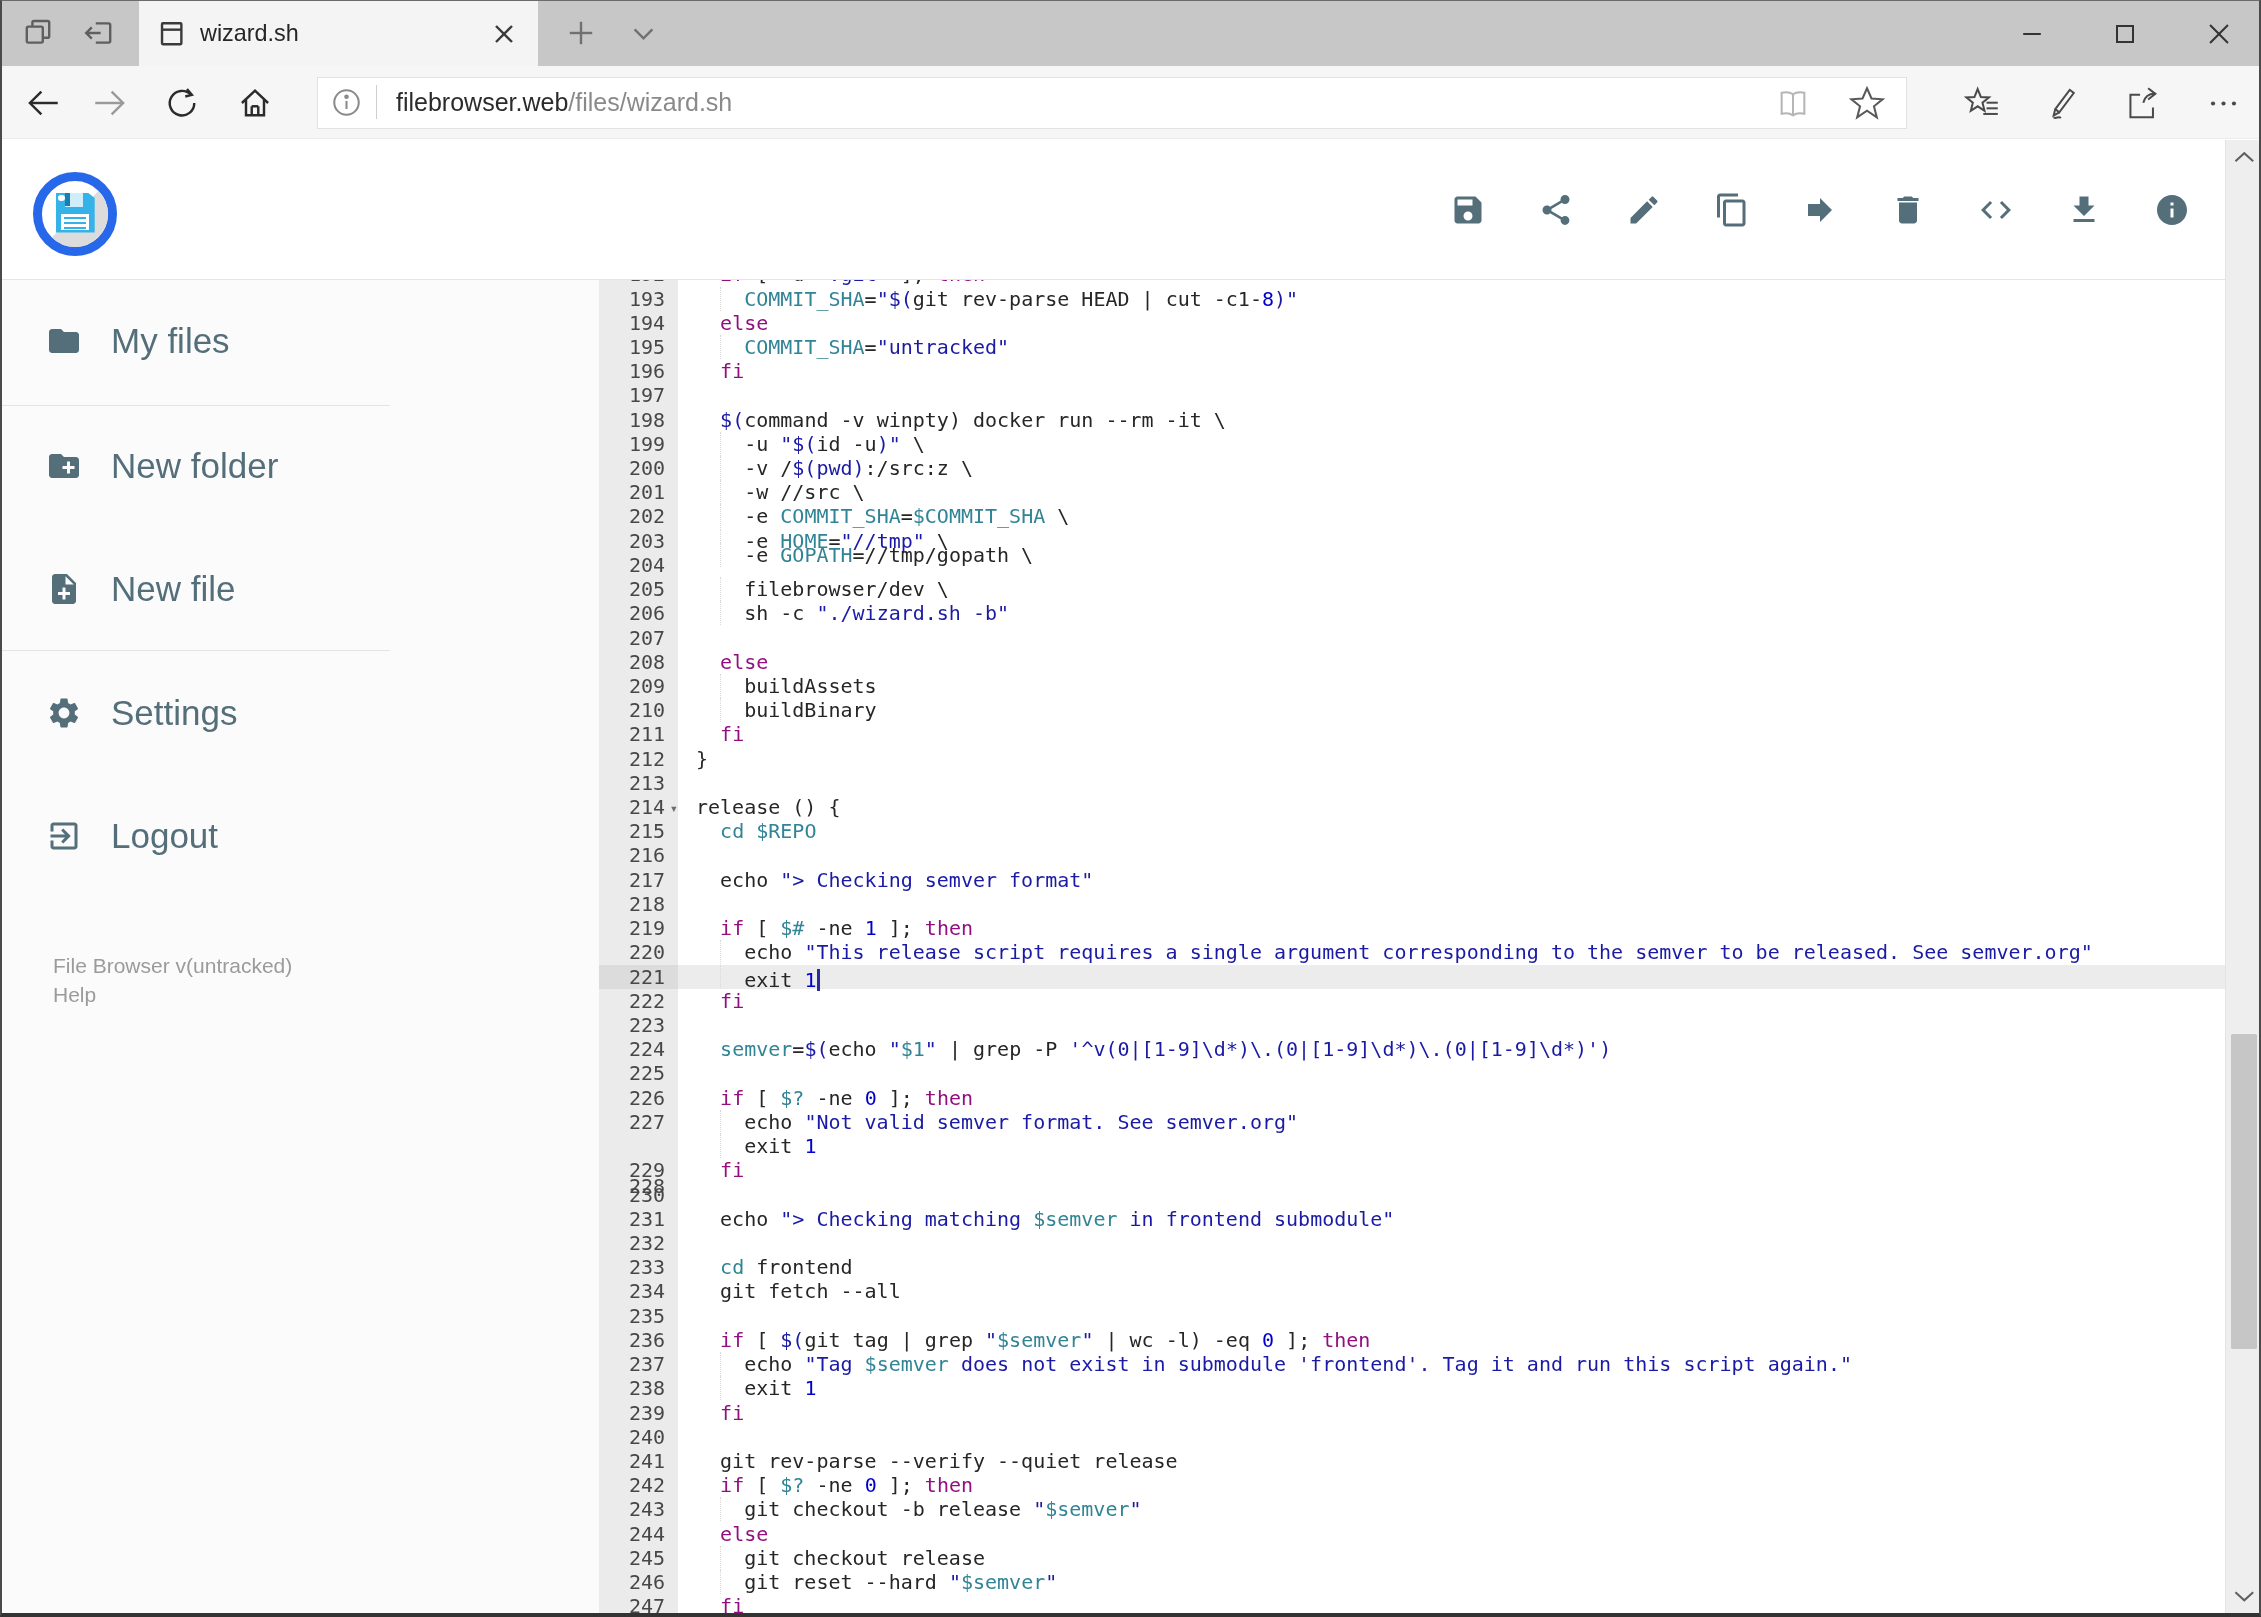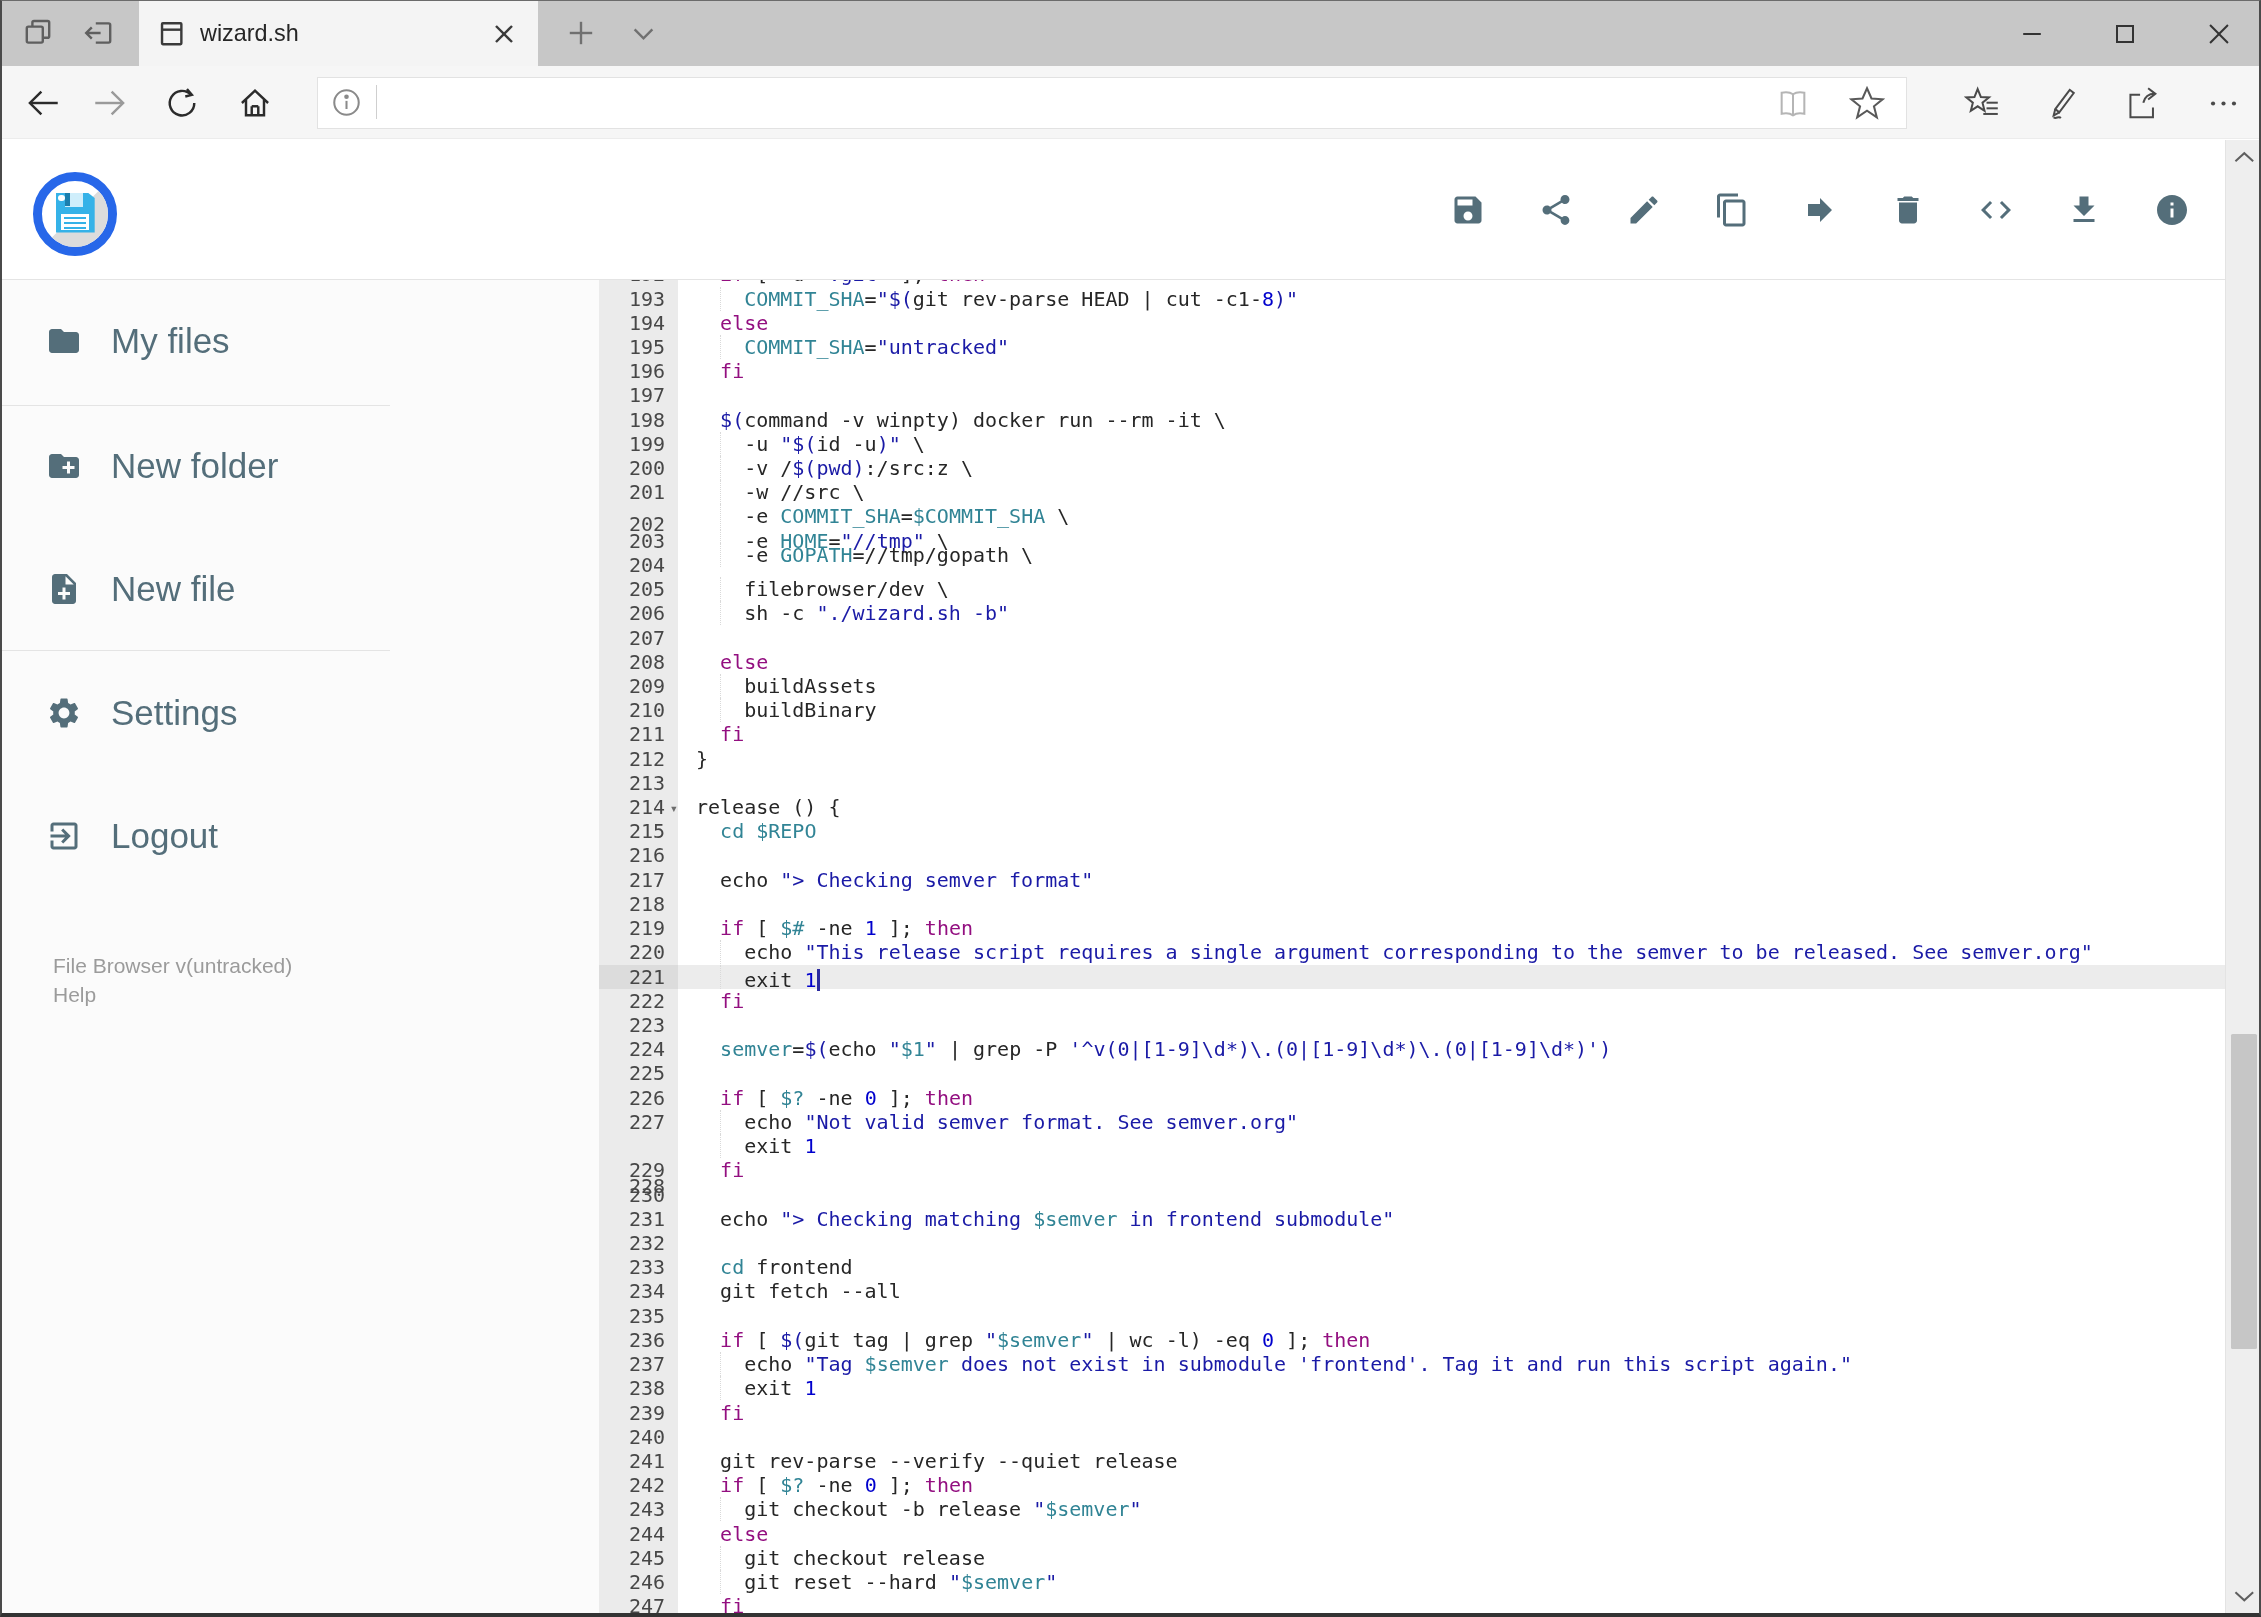--- a/index.html
+++ b/index.html
@@ -167,20 +167,21 @@
 
     <div id="addressbar">
       <span id="info-icon">
         <svg width="31" height="31" viewBox="0 0 38 38" fill="none" stroke="#8a8a8a" stroke-width="2.5">
           <circle cx="19" cy="19" r="15"></circle>
             <line x1="19" y1="17" x2="19" y2="27"></line>
             <circle cx="19" cy="12" r="1.6" fill="#8a8a8a"></circle>
         </svg>
       </span>
       <span id="addr-divider"></span>
+      <span id="url"><span class="host">filebrowser.web</span><span class="path">/files/wizard.sh</span></span>
       <span id="reading-icon">
         <svg width="34" height="34" viewBox="0 0 42 42" fill="none" stroke="#b5b5b5" stroke-width="2.5">
           <path d="M21 9c-4-3-9-3-14-2v26c5-1 10-1 14 2 4-3 9-3 14-2V7c-5-1-10-1-14 2z"></path>
             <line x1="21" y1="9" x2="21" y2="35"></line>
         </svg>
       </span>
       <span id="fav-star-icon">
         <svg width="36" height="36" viewBox="0 0 44 44" fill="none" stroke="#595959" stroke-width="2.5">
           <polygon points="22,4 27.5,16.5 41,17.5 30.5,26 34,39.5 22,31.5 10,39.5 13.5,26 3,17.5 16.5,16.5"></polygon>
         </svg>
@@ -337,21 +338,21 @@
           <div class="gcell" style="top: 103px;">197</div>
           <div class="crow" style="top: 103px;"></div>
           <div class="gcell" style="top: 128px;">198</div>
           <div class="crow" style="top: 128px;"><span class="tk-d">  </span><span class="tk-s">$(</span><span class="tk-d">command -v winpty) docker run --rm -it \</span></div>
           <div class="gcell" style="top: 152px;">199</div>
           <div class="crow" style="top: 152px;"><span class="tk-d">    -u </span><span class="tk-s">"$(</span><span class="tk-d">id -u</span><span class="tk-s">)"</span><span class="tk-d"> \</span><span class="guide"></span></div>
           <div class="gcell" style="top: 176px;">200</div>
           <div class="crow" style="top: 176px;"><span class="tk-d">    -v /</span><span class="tk-s">$(pwd)</span><span class="tk-d">:/src:z \</span><span class="guide"></span></div>
           <div class="gcell" style="top: 200px;">201</div>
           <div class="crow" style="top: 200px;"><span class="tk-d">    -w //src \</span><span class="guide"></span></div>
-          <div class="gcell" style="top: 224px; margin-top: 8px;">202</div>
+          <div class="gcell" style="top: 224px;">202</div>
           <div class="crow" style="top: 224px;"><span class="tk-d">    -e </span><span class="tk-v">COMMIT_SHA</span><span class="tk-d">=</span><span class="tk-v">$COMMIT_SHA</span><span class="tk-d"> \</span><span class="guide"></span></div>
           <div class="gcell" style="top: 249px;">203</div>
           <div class="crow" style="top: 249px;"><span class="tk-d">    -e </span><span class="tk-v">HOME</span><span class="tk-d">=</span><span class="tk-s">"//tmp"</span><span class="tk-d"> \</span><span class="guide"></span></div>
           <div class="gcell" style="top: 273px;">204</div>
           <div class="crow" style="top: 263px;"><span class="tk-d">    -e </span><span class="tk-v">GOPATH</span><span class="tk-d">=//tmp/gopath \</span><span class="guide"></span></div>
           <div class="gcell" style="top: 297px;">205</div>
           <div class="crow" style="top: 297px;"><span class="tk-d">    filebrowser/dev \</span><span class="guide"></span></div>
           <div class="gcell" style="top: 321px;">206</div>
           <div class="crow" style="top: 321px;"><span class="tk-d">    sh -c </span><span class="tk-s">"./wizard.sh -b"</span><span class="guide"></span></div>
           <div class="gcell" style="top: 346px;">207</div>

